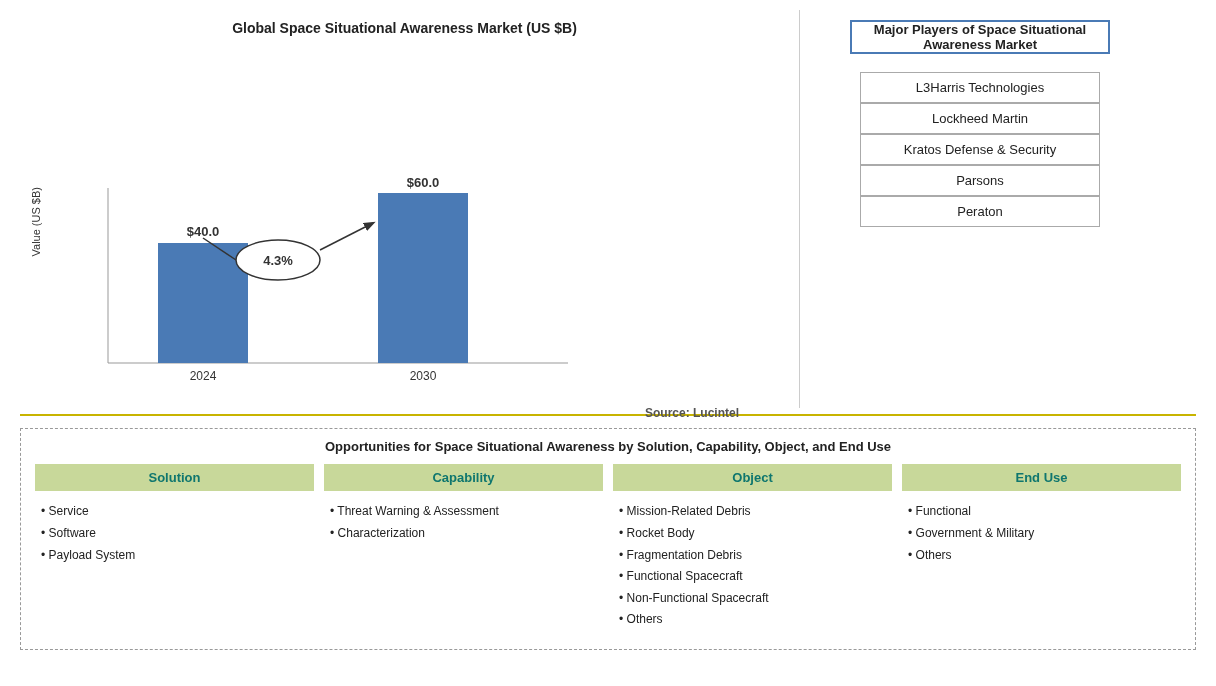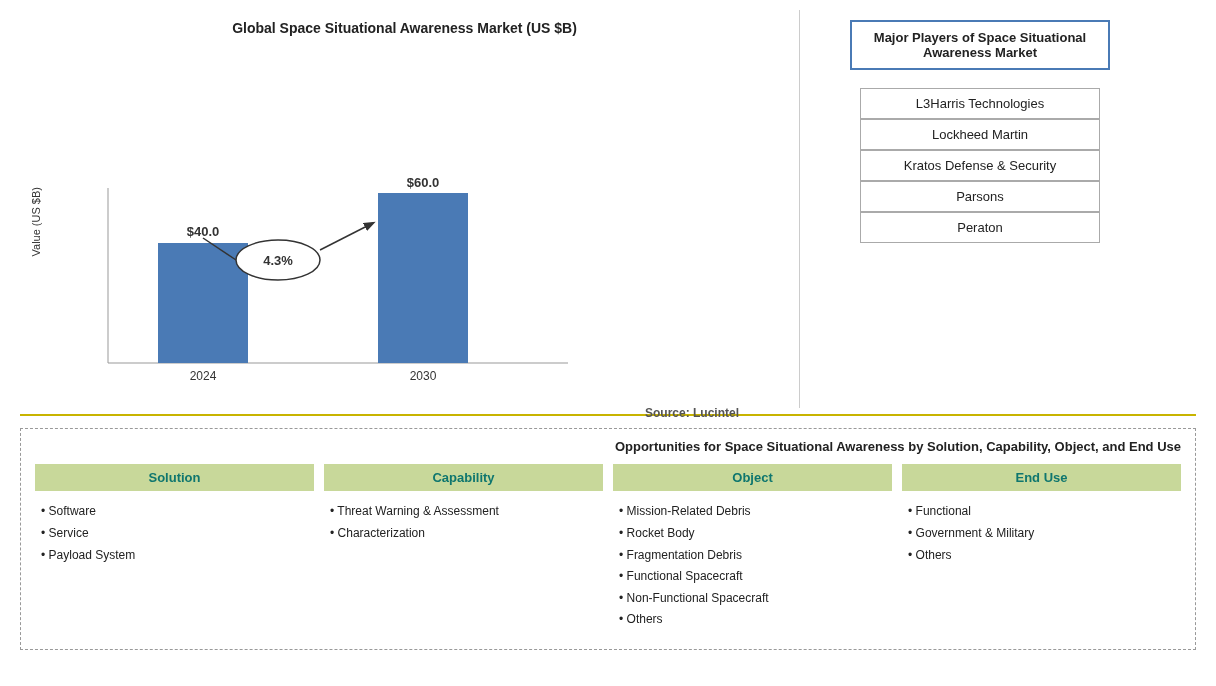--- a/index.html
+++ b/index.html
@@ -77,21 +77,21 @@
     
     .players-panel {
       flex: 0 0 360px;
       display: flex;
       flex-direction: column;
       align-items: center;
       padding: 10px 20px;
     }
     .players-title-box {
       border: 2px solid #4a7ab5;
-      padding: 8px 16px;
+      padding: 0 16px;
       text-align: center;
       font-size: 13px;
       font-weight: bold;
       color: #222;
       margin-bottom: 18px;
       width: 260px;
     }
     .player-item {
       border: 1px solid #aaa;
       padding: 7px 10px;
@@ -109,21 +109,21 @@
     
     .bottom-section {
       border: 1.5px dashed #999;
       padding: 10px 14px 14px;
       margin-top: 6px;
     }
     .bottom-title {
       font-size: 13px;
       font-weight: bold;
       color: #222;
-      text-align: right;
+      text-align: center;
       margin-bottom: 10px;
     }
     .columns-row {
       display: flex;
       flex-direction: row;
       gap: 10px;
     }
     .col {
       flex: 1;
       display: flex;
@@ -224,22 +224,22 @@
 
   <hr class="divider">
 
   <div class="bottom-section">
     <div class="bottom-title">Opportunities for Space Situational Awareness by Solution, Capability, Object, and End Use</div>
     <div class="columns-row">
 
       <div class="col">
         <div class="col-header">Solution</div>
         <ul class="col-items">
+          <li>Service</li>
           <li>Software</li>
-          <li>Service</li>
           <li>Payload System</li>
         </ul>
       </div>
 
       <div class="col">
         <div class="col-header">Capability</div>
         <ul class="col-items">
           <li>Threat Warning &amp; Assessment</li>
           <li>Characterization</li>
         </ul>

